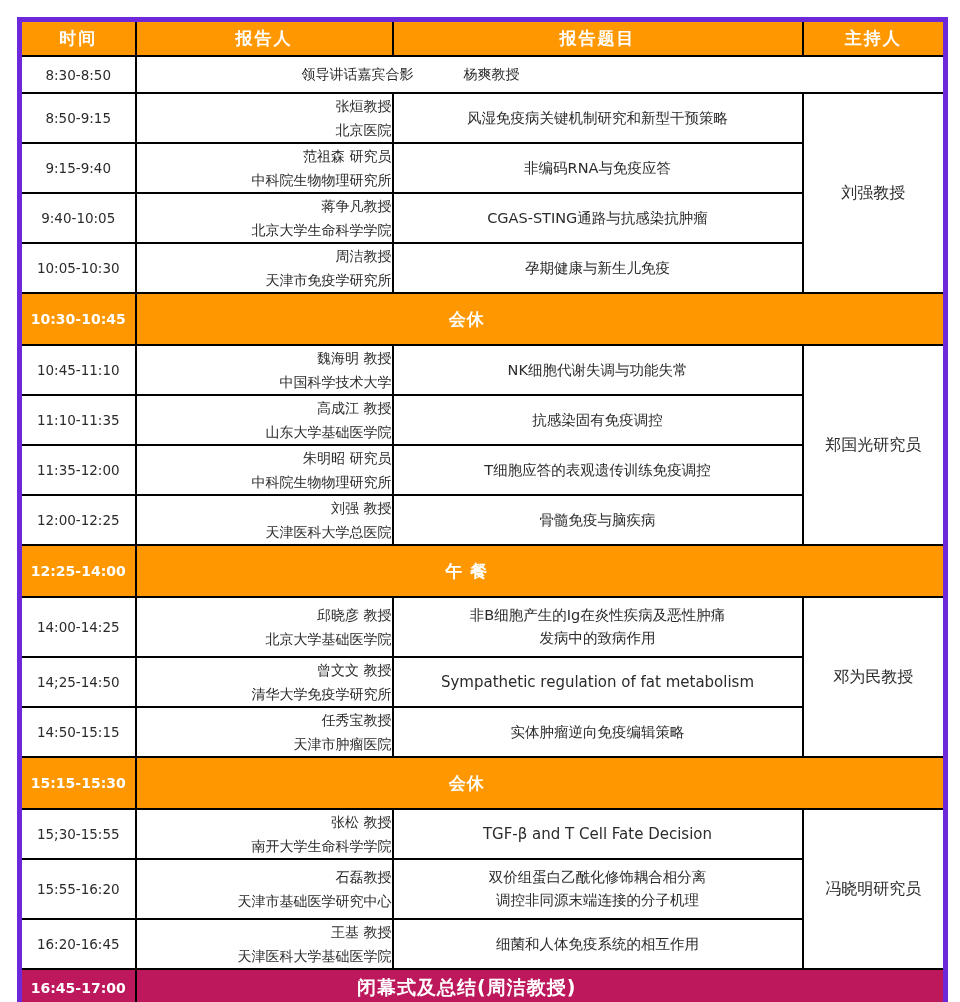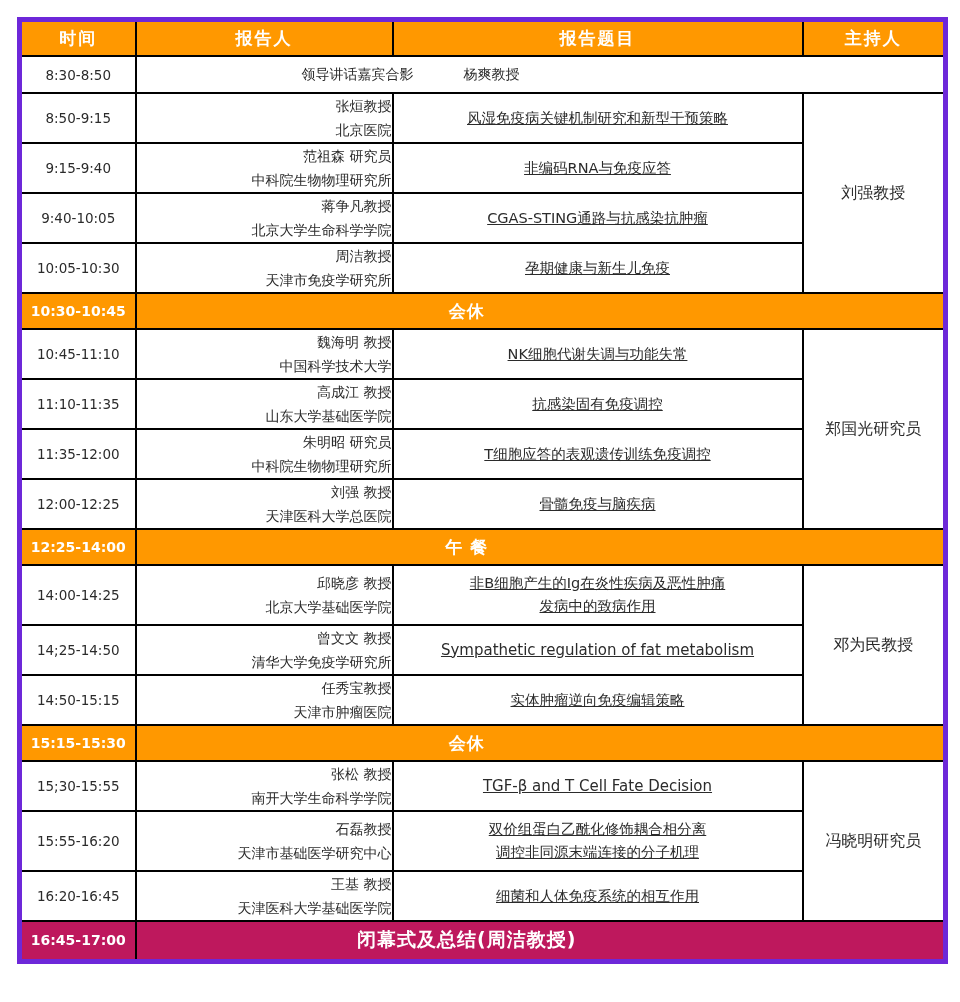--- a/index.html
+++ b/index.html
@@ -25,29 +25,29 @@
   col.c-speaker{width:257px;}
   col.c-title{width:410px;}
   col.c-host{width:143px;}
 
   th.hdr{
     background:#FF9800;color:#ffffff;
     font-size:17px;font-weight:bold;
     height:33px;letter-spacing:2px;
   }
   tr.r37{height:37px;}
-  tr.r38{height:36px;}
+  tr.r38{height:52px;}
   tr.r40{height:40px;}
   tr.r52{height:48px;}
   tr.r56{height:60px;}
 
   td.time{font-size:13.5px;}
   td.speaker{font-size:14px;line-height:24px;text-align:right;}
   td.speaker div{white-space:nowrap;}
-  td.title-cell{font-size:14.5px;line-height:23px;text-decoration:underline;}
+  td.title-cell{font-size:14.5px;line-height:23px;}
   td.title-en{font-size:15px;}
   td.host-cell{font-size:16px;}
 
   td.opening-cell{font-size:14px;}
   .opening-flex{
     display:flex;align-items:flex-start;justify-content:flex-start;
     padding-left:165px;gap:50px;
   }
 
   tr.breakrow td{

